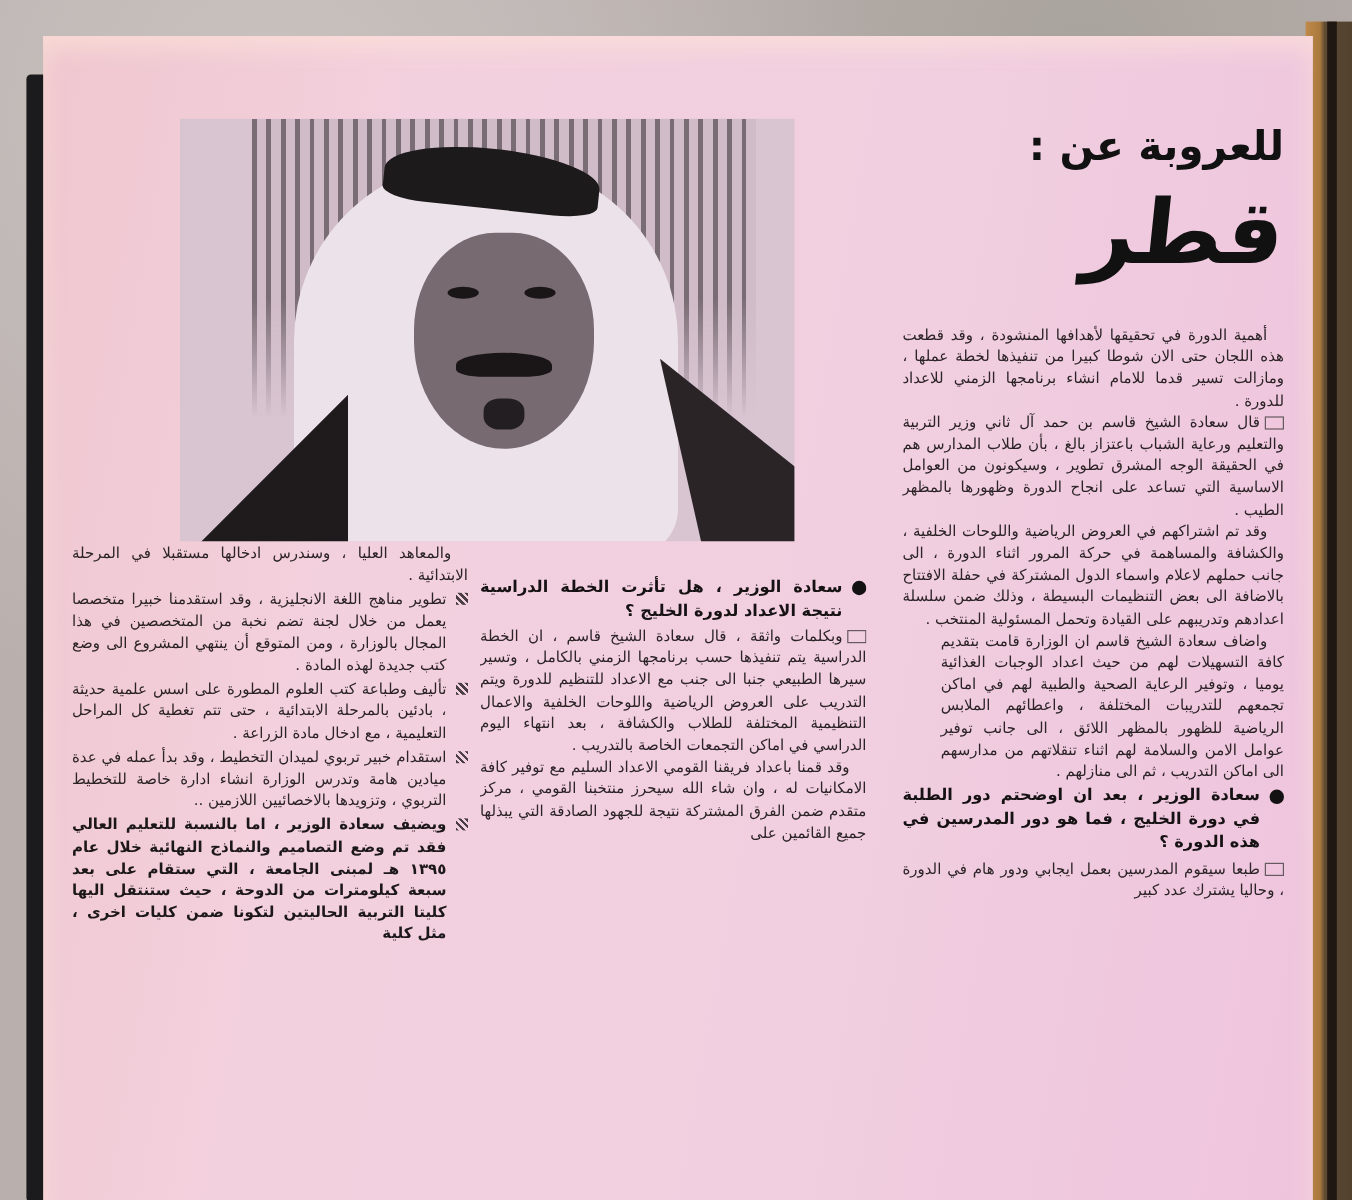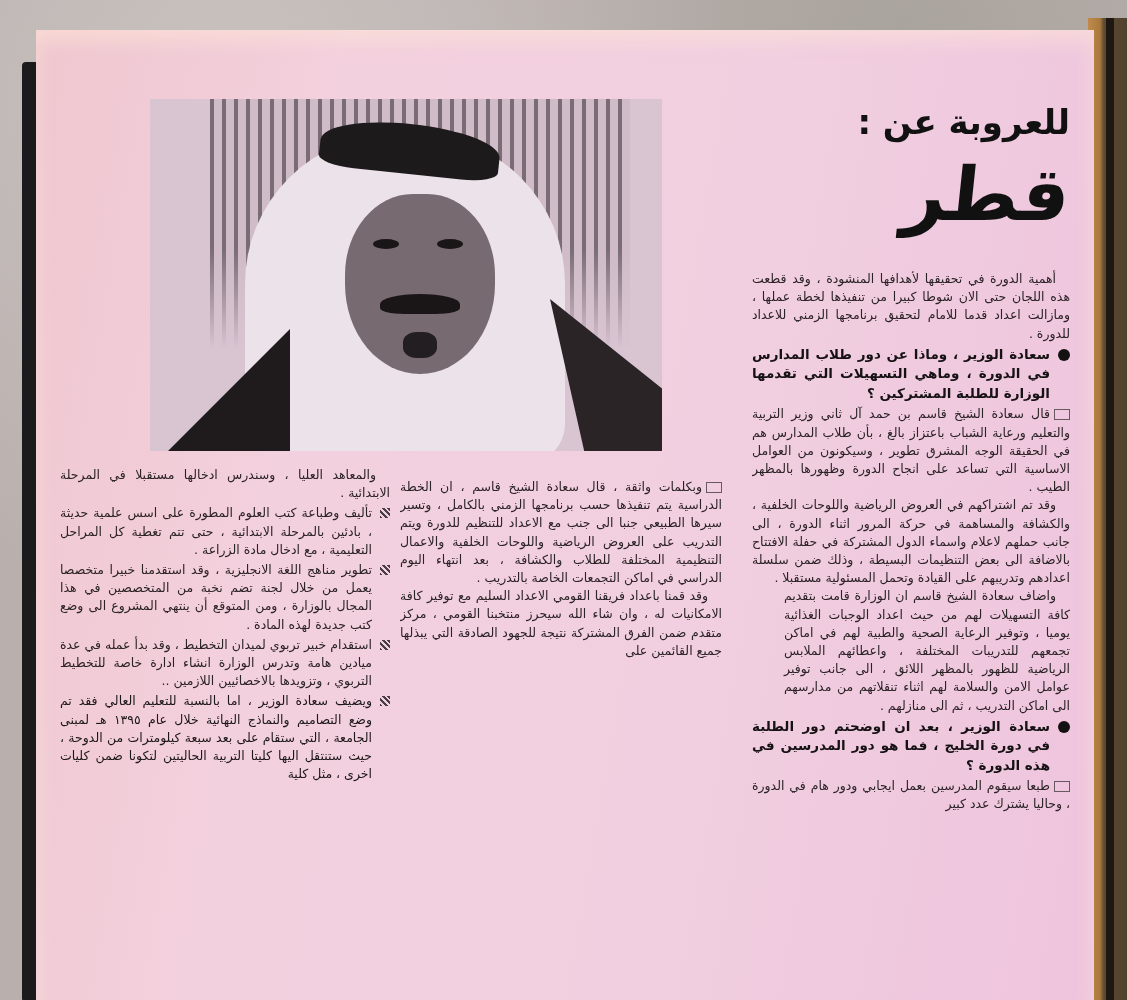--- a/index.html
+++ b/index.html
@@ -107,24 +107,24 @@
     .col .a { position: relative; }
     .col .a .box {
       display: inline-block; width: 16px; height: 11px; border: 1.5px solid #665a60;
       margin-left: 4px; vertical-align: middle;
     }
     .col .li { position: relative; padding-right: 18px; margin: 2px 0; }
     .col .li .mark {
       position: absolute; right: 0; top: 4px; width: 10px; height: 10px;
       background: repeating-linear-gradient(45deg, #4a3f44 0 2px, transparent 2px 4px);
     }
-    .col .lead { font-weight: normal; color: #1c1719; }
+    .col .lead { font-weight: bold; color: #1c1719; }
     .col-right { left: 752px; top: 270px; width: 318px; height: 730px; }
     .col-mid   { left: 400px; top: 478px; width: 322px; height: 522px; }
-    .col-left  { left: 60px;  top: 466px; width: 330px; height: 534px; }
+    .col-left  { left: 60px;  top: 452px; width: 330px; height: 534px; }
   </style>
 </head>
 <body>
 
 <div class="binding"></div>
 <div class="right-cover">
     <div class="edge"></div>
   </div>
 
 <div class="page"></div>
@@ -142,31 +142,31 @@
   <div class="bisht-left"></div>
   <div class="bisht-right"></div>
 </div>
 
 <div class="headline">
   <div class="kicker">للعروبة عن :</div>
   <div class="title">قطر</div>
 </div>
 
 <div class="col col-right">
-    <p style="text-indent: 14px;"><span>أهمية الدورة في تحقيقها لأهدافها المنشودة ، وقد قطعت هذه اللجان حتى الان شوطا كبيرا من تنفيذها لخطة عملها ، ومازالت اعداد قدما للامام لتحقيق برنامجها الزمني للاعداد للدورة .</span></p>
-    <p class="q"><span class="dot"></span><span>سعادة الوزير ، وماذا عن دور طلاب المدارس في الدورة ، وماهي التسهيلات التي تقدمها الوزارة للطلبة المشتركين ؟</span></p>
+    <p style="text-indent: 14px;"><span>أهمية الدورة في تحقيقها لأهدافها المنشودة ، وقد قطعت هذه اللجان حتى الان شوطا كبيرا من تنفيذها لخطة عملها ، ومازالت تسير قدما للامام انشاء برنامجها الزمني للاعداد للدورة .</span></p>
     <p class="a"><span class="box"></span><span>قال سعادة الشيخ قاسم بن حمد آل ثاني وزير التربية والتعليم ورعاية الشباب باعتزاز بالغ ، بأن طلاب المدارس هم في الحقيقة الوجه المشرق تطوير ، وسيكونون من العوامل الاساسية التي تساعد على انجاح الدورة وظهورها بالمظهر الطيب .</span></p>
-    <p style="text-indent: 14px;"><span>وقد تم اشتراكهم في العروض الرياضية واللوحات الخلفية ، والكشافة والمساهمة في حركة المرور اثناء الدورة ، الى جانب حملهم لاعلام واسماء الدول المشتركة في حفلة الافتتاح بالاضافة الى بعض التنظيمات البسيطة ، وذلك ضمن سلسلة اعدادهم وتدريبهم على القيادة وتحمل المسئولية مستقبلا .</span></p>
+    <p style="text-indent: 14px;"><span>وقد تم اشتراكهم في العروض الرياضية واللوحات الخلفية ، والكشافة والمساهمة في حركة المرور اثناء الدورة ، الى جانب حملهم لاعلام واسماء الدول المشتركة في حفلة الافتتاح بالاضافة الى بعض التنظيمات البسيطة ، وذلك ضمن سلسلة اعدادهم وتدريبهم على القيادة وتحمل المسئولية المنتخب .</span></p>
     <p style="text-indent: 14px; margin-left: 32px;"><span>واضاف سعادة الشيخ قاسم ان الوزارة قامت بتقديم كافة التسهيلات لهم من حيث اعداد الوجبات الغذائية يوميا ، وتوفير الرعاية الصحية والطبية لهم في اماكن تجمعهم للتدريبات المختلفة ، واعطائهم الملابس الرياضية للظهور بالمظهر اللائق ، الى جانب توفير عوامل الامن والسلامة لهم اثناء تنقلاتهم من مدارسهم الى اماكن التدريب ، ثم الى منازلهم .</span></p>
     <p class="q"><span class="dot"></span><span>سعادة الوزير ، بعد ان اوضحتم دور الطلبة في دورة الخليج ، فما هو دور المدرسين في هذه الدورة ؟</span></p>
     <p class="a"><span class="box"></span><span>طبعا سيقوم المدرسين بعمل ايجابي ودور هام في الدورة ، وحاليا يشترك عدد كبير</span></p>
   </div>
 <div class="col col-mid">
+    <p class="q"><span class="dot"></span><span>سعادة الوزير ، هل تأثرت الخطة الدراسية نتيجة الاعداد لدورة الخليج ؟</span></p>
     <p class="a"><span class="box"></span><span>وبكلمات واثقة ، قال سعادة الشيخ قاسم ، ان الخطة الدراسية يتم تنفيذها حسب برنامجها الزمني بالكامل ، وتسير سيرها الطبيعي جنبا الى جنب مع الاعداد للتنظيم للدورة ويتم التدريب على العروض الرياضية واللوحات الخلفية والاعمال التنظيمية المختلفة للطلاب والكشافة ، بعد انتهاء اليوم الدراسي في اماكن التجمعات الخاصة بالتدريب .</span></p>
     <p style="text-indent: 14px;"><span>وقد قمنا باعداد فريقنا القومي الاعداد السليم مع توفير كافة الامكانيات له ، وان شاء الله سيحرز منتخبنا القومي ، مركز متقدم ضمن الفرق المشتركة نتيجة للجهود الصادقة التي يبذلها جميع القائمين على</span></p>
   </div>
 <div class="col col-left">
     <p style="text-indent: 14px;"><span>والمعاهد العليا ، وسندرس ادخالها مستقبلا في المرحلة الابتدائية .</span></p>
+    <p class="li"><span class="mark"></span><span>تطوير مناهج اللغة الانجليزية ، وقد استقدمنا خبيرا متخصصا يعمل من خلال لجنة تضم نخبة من المتخصصين في هذا المجال بالوزارة ، ومن المتوقع أن ينتهي المشروع الى وضع كتب جديدة لهذه المادة .</span></p>
     <p class="li"><span class="mark"></span><span>تأليف وطباعة كتب العلوم المطورة على اسس علمية حديثة ، بادئين بالمرحلة الابتدائية ، حتى تتم تغطية كل المراحل التعليمية ، مع ادخال مادة الزراعة .</span></p>
-    <p class="li"><span class="mark"></span><span>تطوير مناهج اللغة الانجليزية ، وقد استقدمنا خبيرا متخصصا يعمل من خلال لجنة تضم نخبة من المتخصصين في هذا المجال بالوزارة ، ومن المتوقع أن ينتهي المشروع الى وضع كتب جديدة لهذه المادة .</span></p>
     <p class="li"><span class="mark"></span><span>استقدام خبير تربوي لميدان التخطيط ، وقد بدأ عمله في عدة ميادين هامة وتدرس الوزارة انشاء ادارة خاصة للتخطيط التربوي ، وتزويدها بالاخصائيين اللازمين ..</span></p>
     <p class="li lead"><span class="mark"></span><span>ويضيف سعادة الوزير ، اما بالنسبة للتعليم العالي فقد تم وضع التصاميم والنماذج النهائية خلال عام ١٣٩٥ هـ لمبنى الجامعة ، التي ستقام على بعد سبعة كيلومترات من الدوحة ، حيث ستنتقل اليها كليتا التربية الحاليتين لتكونا ضمن كليات اخرى ، مثل كلية</span></p>
   </div>
 
 </body></html>

